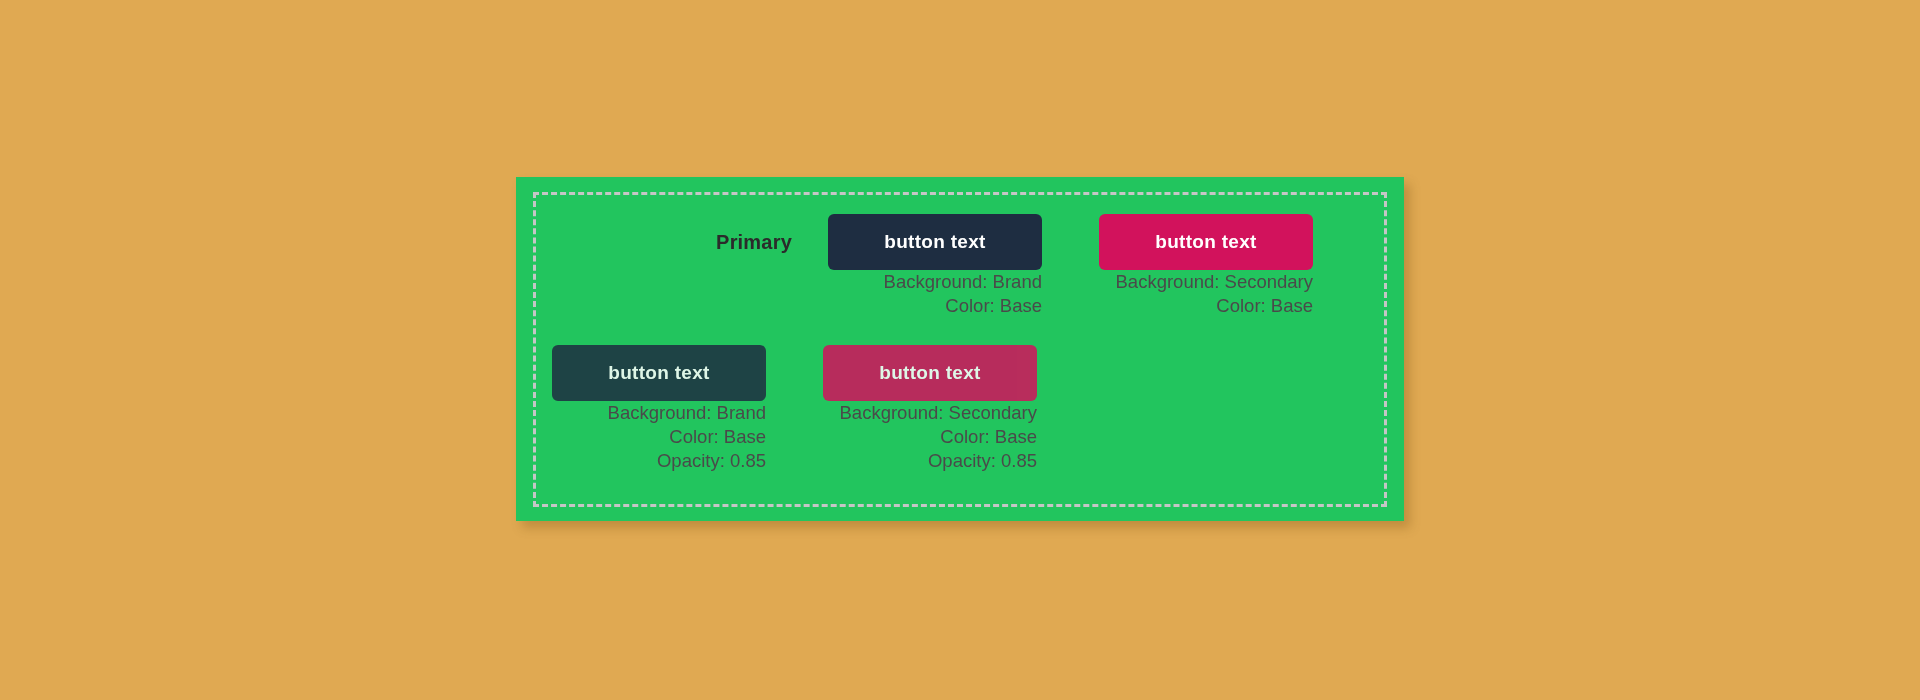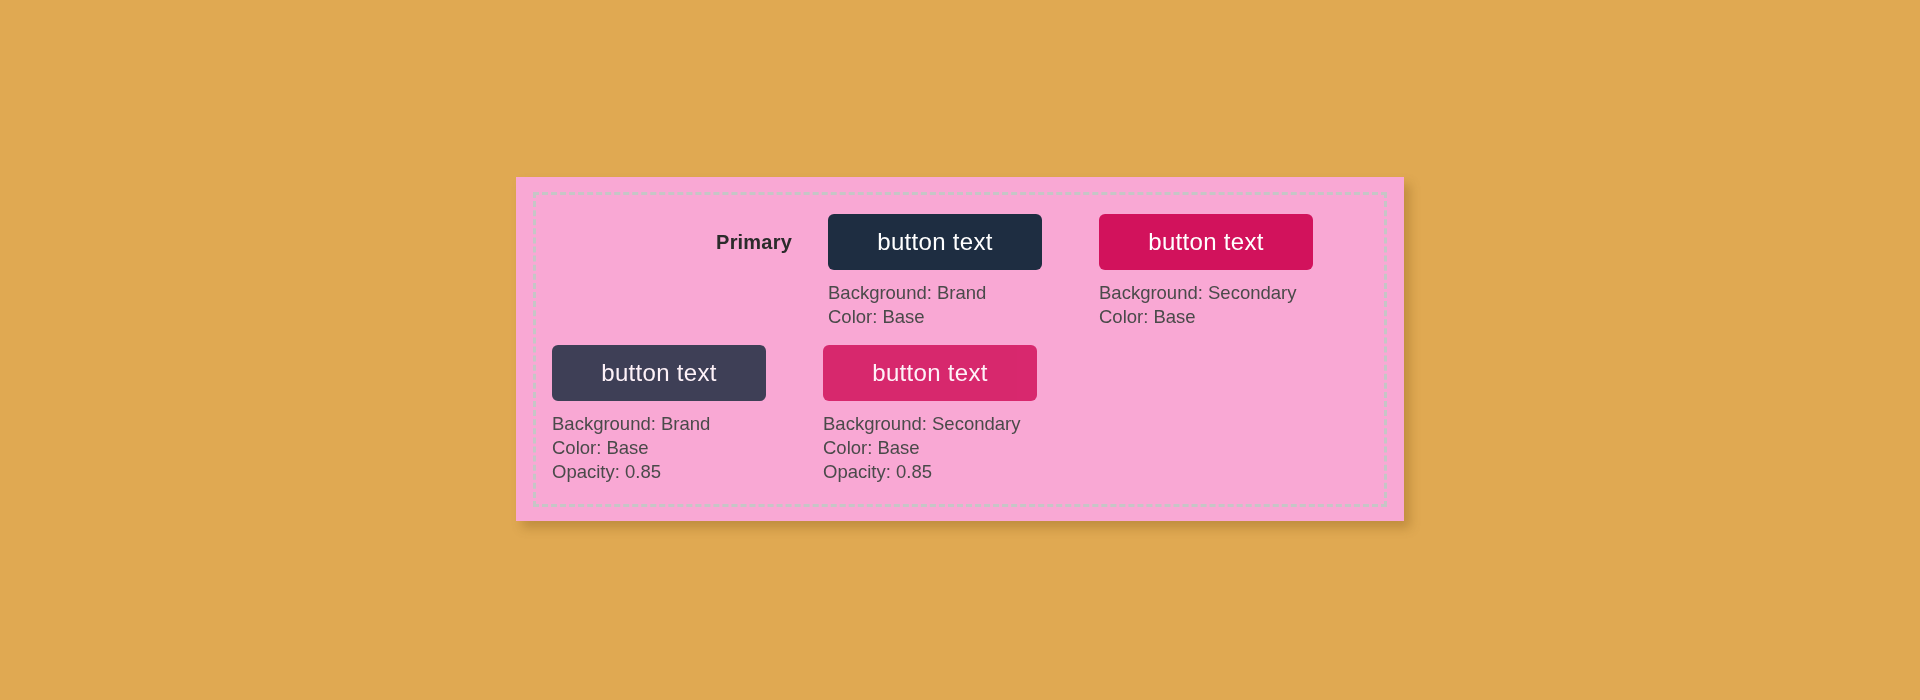--- a/index.html
+++ b/index.html
@@ -16,21 +16,21 @@
     position: relative;
   }
 
   
   #card {
     position: absolute;
     left: 516px;
     top: 177px;
     width: 888px;
     height: 344px;
-    background: #f9a8d4;
+    background: #22c55e;
     box-shadow: 6px 7px 10px rgba(120, 80, 20, 0.30);
   }
 
   #dashed-frame {
     position: absolute;
     left: 17px;
     top: 15px;
     right: 17px;
     bottom: 14px;
     border: 3px dashed #c6c6c6;
@@ -77,38 +77,38 @@
 
   .btn {
     display: flex;
     align-items: center;
     justify-content: center;
     width: 100%;
     height: 56px;
     border: none;
     border-radius: 6px;
     font-family: "Liberation Sans", sans-serif;
-    font-size: 24px;
-    font-weight: normal;
+    font-size: 19px;
+    font-weight: bold;
     color: #ffffff;
     letter-spacing: 0.3px;
     cursor: pointer;
   }
 
   .btn-brand      { background: #1e2d41; }
   .btn-secondary  { background: #d2125c; }
   .btn-brand-hover     { background: #1e2d41; opacity: 0.85; }
   .btn-secondary-hover { background: #d2125c; opacity: 0.85; }
 
   .meta {
-    margin-top: 11px;
     font-size: 18.5px;
     line-height: 24px;
     color: #4a4a4a;
     white-space: nowrap;
+    text-align: right;
   }
 
   .meta-line { display: block; }
 </style>
 </head>
 <body>
 
 <div id="card">
   <div id="dashed-frame"></div>
 

